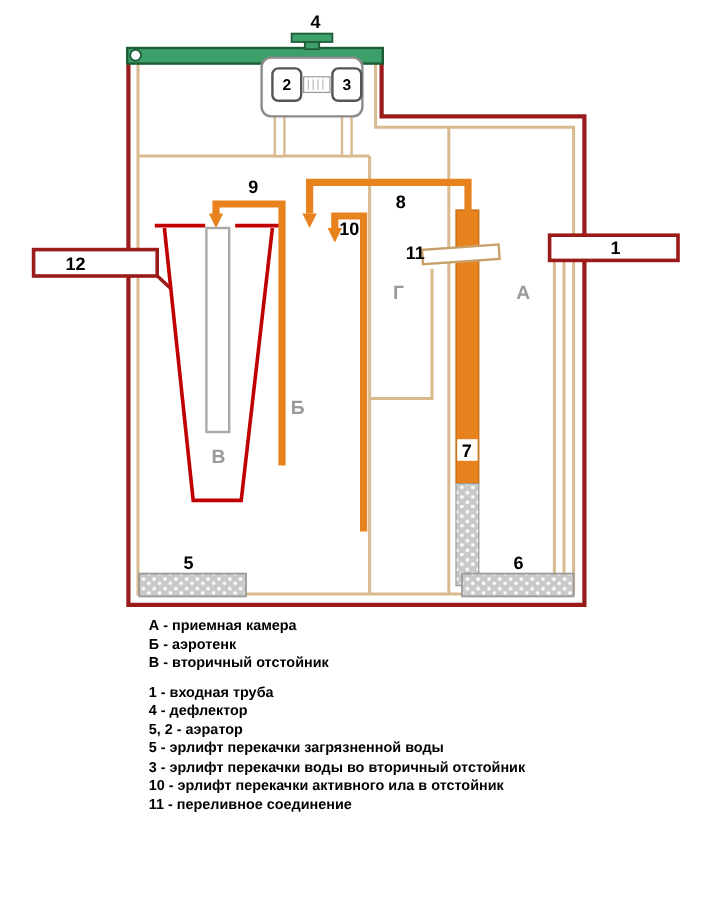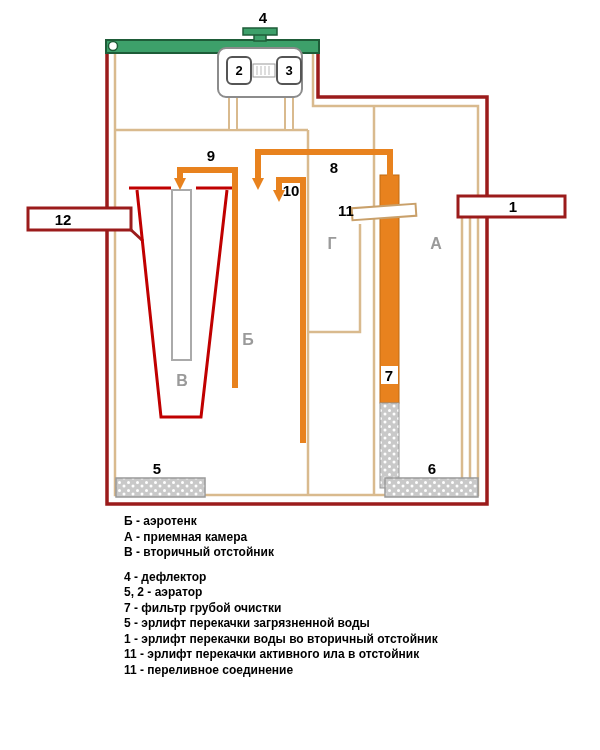--- a/index.html
+++ b/index.html
@@ -103,24 +103,24 @@
   <text class="num-label" x="432" y="474" text-anchor="middle">6</text>
 
   <text class="chamber-label" x="436" y="249" text-anchor="middle">А</text>
   <text class="chamber-label" x="248" y="345" text-anchor="middle">Б</text>
   <text class="chamber-label" x="182" y="386" text-anchor="middle">В</text>
   <text class="chamber-label" x="332" y="249" text-anchor="middle">Г</text>
 </svg>
 </div>
 
 <div id="legend">
+  <div>А - приемная камера</div>
   <div>Б - аэротенк</div>
-  <div>А - приемная камера</div>
   <div>В - вторичный отстойник</div>
   <div class="legend-gap"></div>
+  <div>1 - входная труба</div>
   <div>4 - дефлектор</div>
   <div>5, 2 - аэратор</div>
-  <div>7 - фильтр грубой очистки</div>
   <div>5 - эрлифт перекачки загрязненной воды</div>
-  <div>1 - эрлифт перекачки воды во вторичный отстойник</div>
-  <div>11 - эрлифт перекачки активного ила в отстойник</div>
+  <div>3 - эрлифт перекачки воды во вторичный отстойник</div>
+  <div>10 - эрлифт перекачки активного ила в отстойник</div>
   <div>11 - переливное соединение</div>
 </div>
 
 </body></html>

